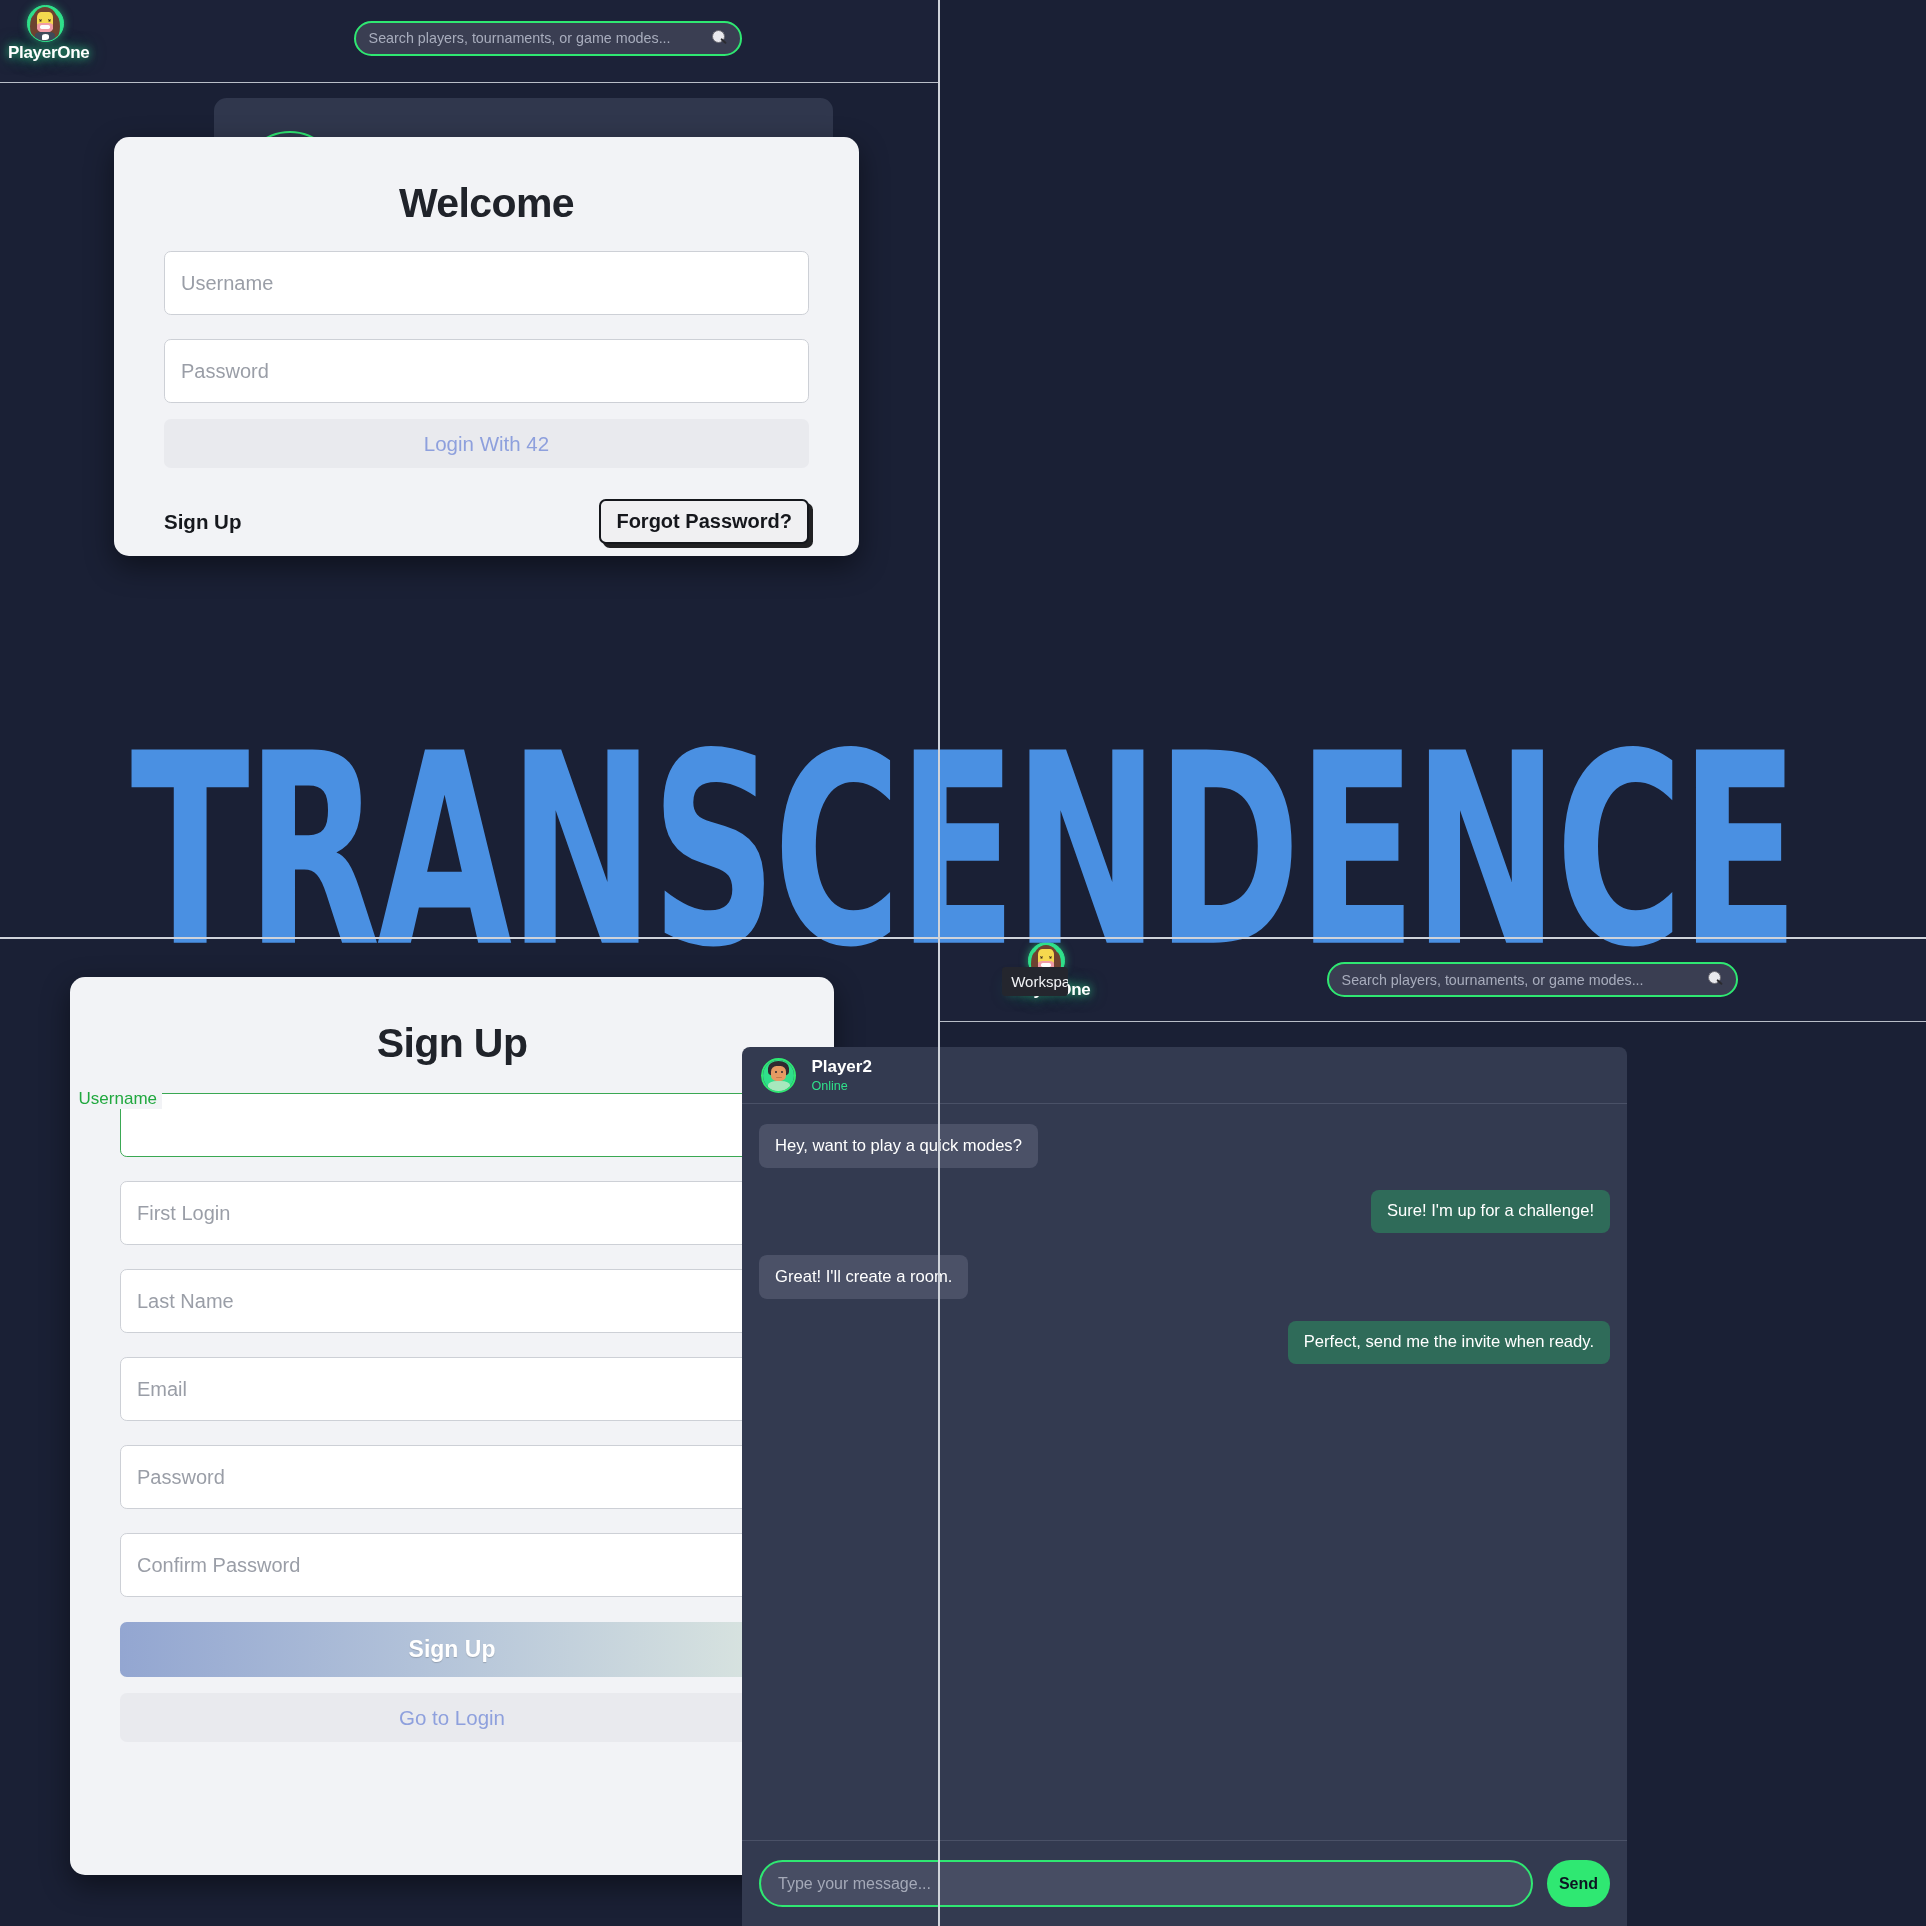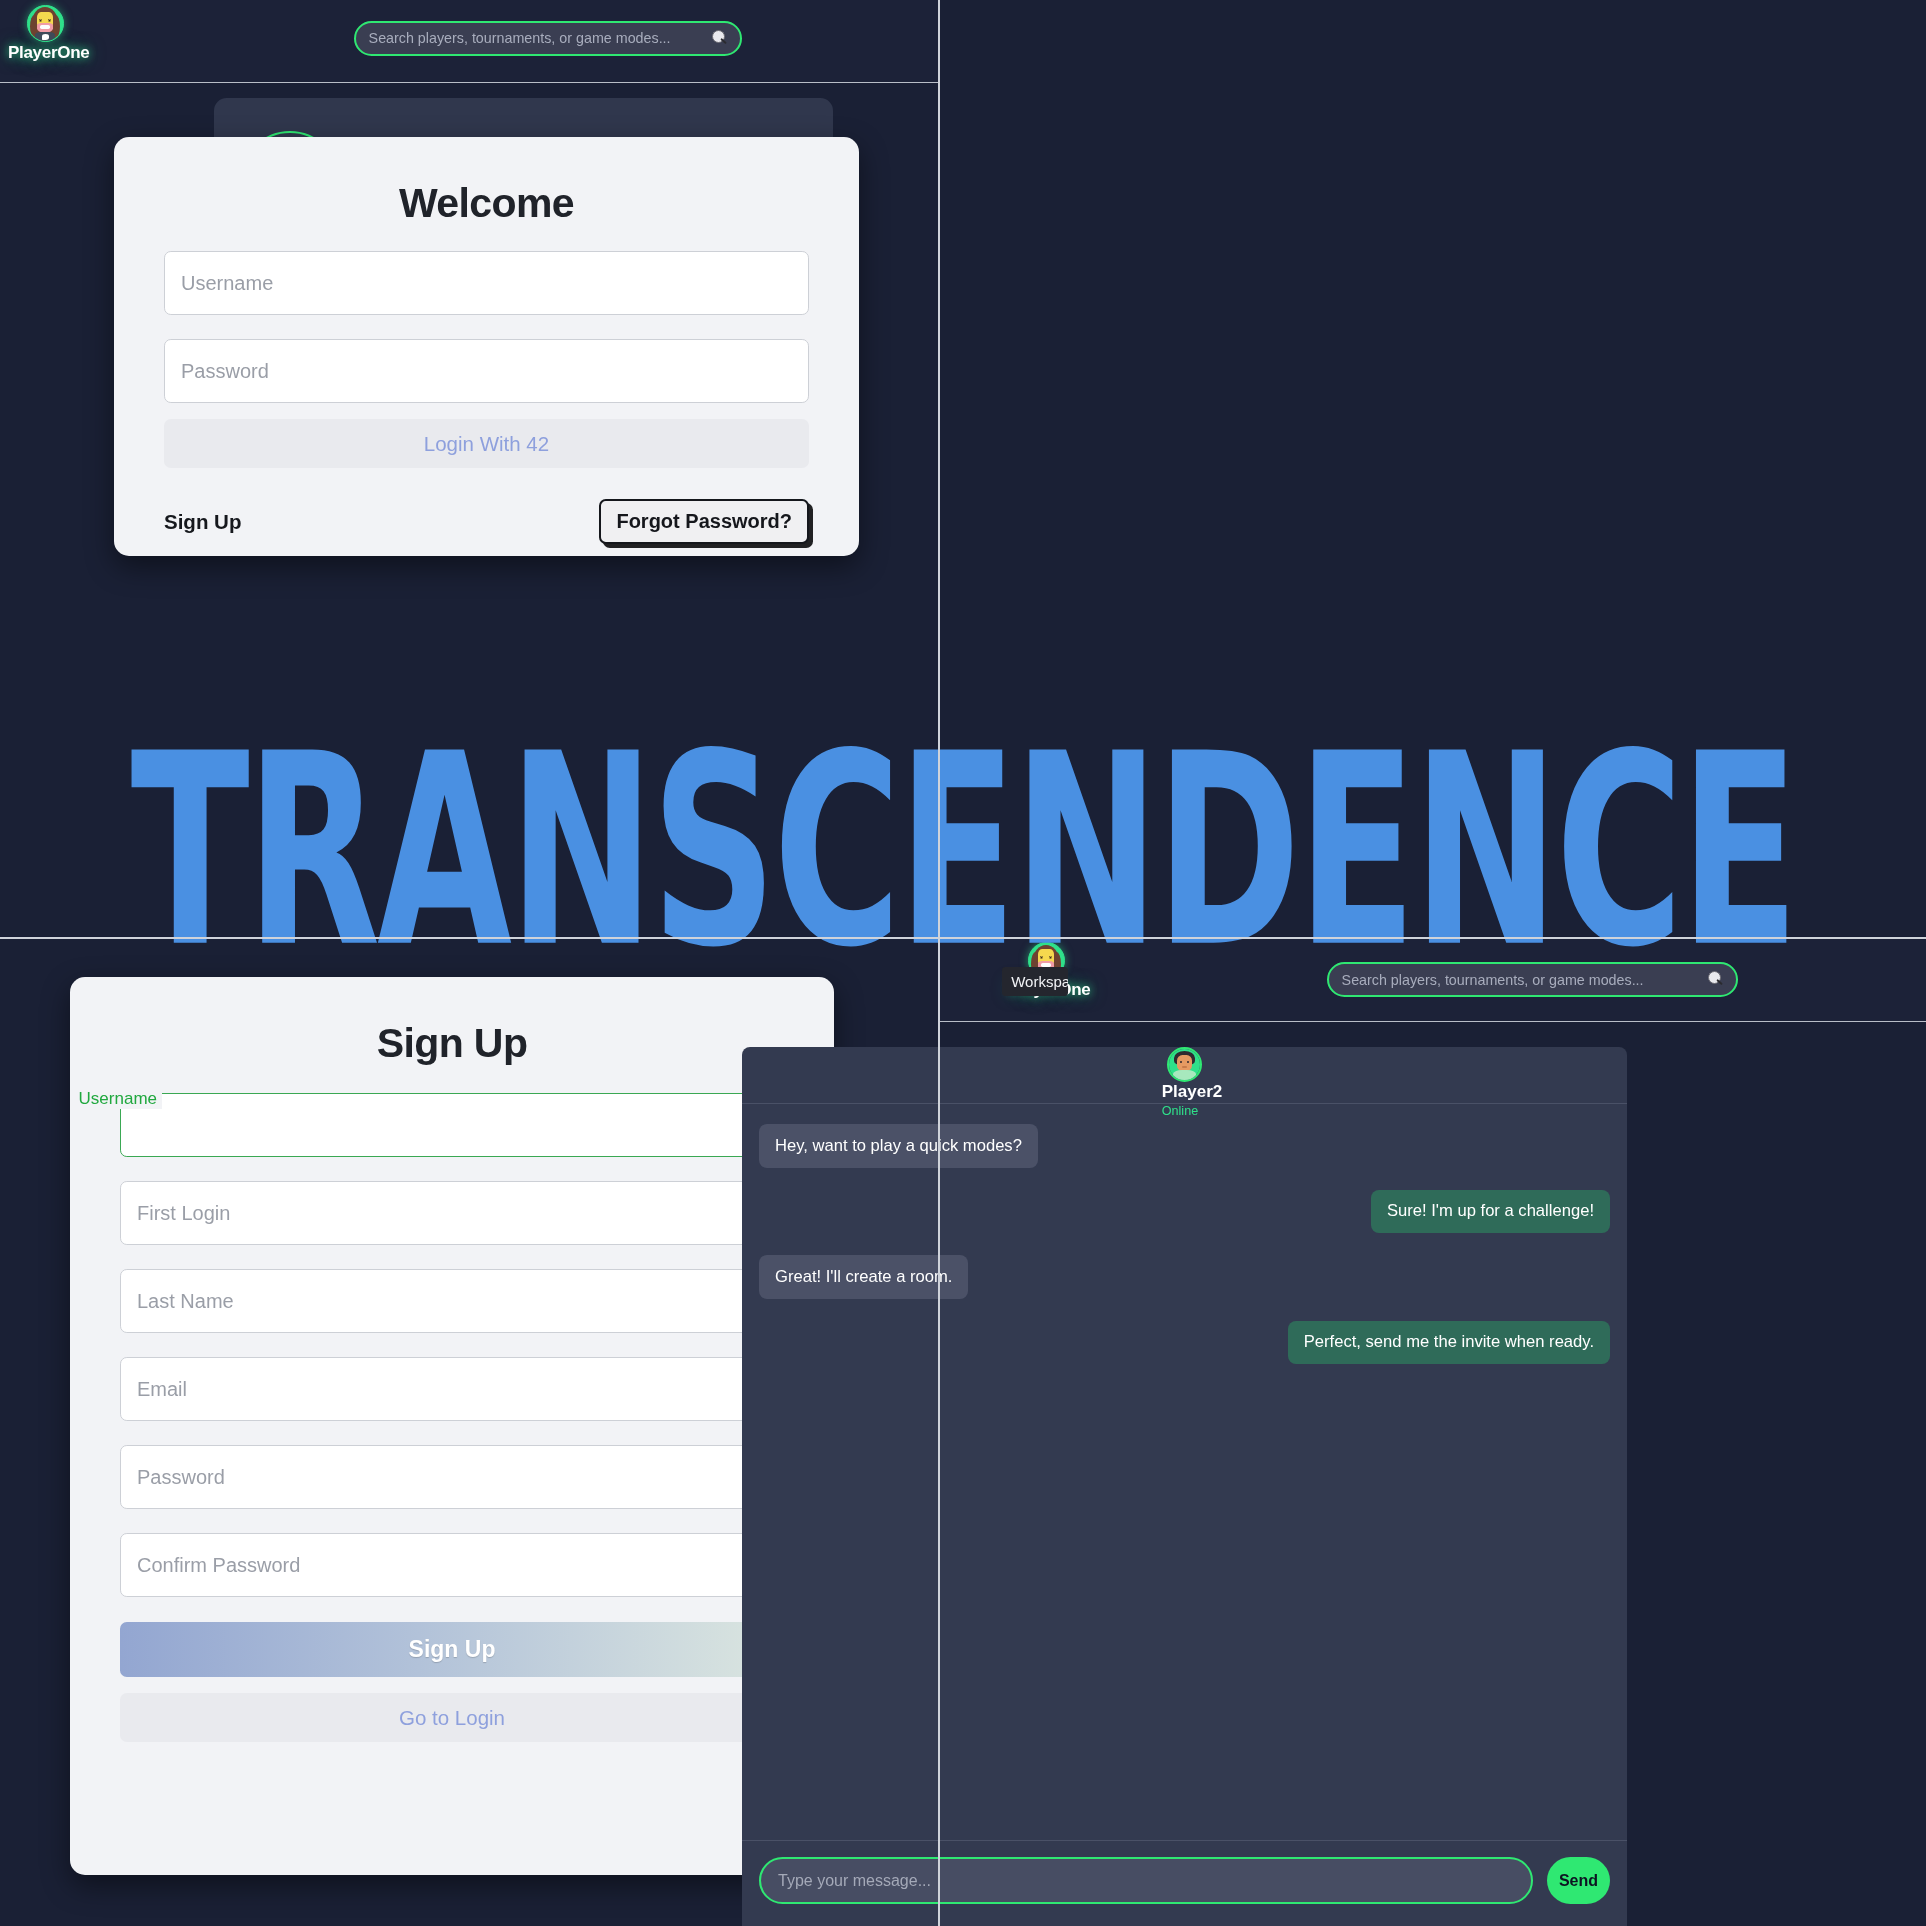--- a/index.html
+++ b/index.html
@@ -178,40 +178,39 @@
     padding:5.7px 9px; border-radius:3.4px; white-space:nowrap;
     overflow:hidden; width:66px;
   }
   .chat-panel {
     position:absolute; left:742px; top:1047px; width:885px; height:879px;
     background:#333a50; border-radius:8px 8px 0 0;
   }
   .chat-head {
     height:57px; display:flex; align-items:center; padding:0 19.4px;
     border-bottom:1.1px solid #4a5167;
-    flex-direction:column;
   }
   .chat-av { width:35px; height:35px; border-radius:50%; border:2.3px solid #2fe872;
              position:relative; overflow:hidden; flex:none; }
   .chat-who { margin-left:15px; }
   .chat-name { font-size:17px; font-weight:bold; color:#fff; }
   .chat-status { font-size:12.6px; color:#2fe08a; margin-top:2px; }
   .msgs { position:absolute; left:0; right:0; top:58px; bottom:86px; padding:19.4px 17px; }
   .row { display:flex; margin-bottom:22px; }
   .row.out { justify-content:flex-end; }
   .bubble {
     max-width:72%; padding:12.6px 16px; border-radius:8px;
     font-size:16.6px; color:#ffffff; line-height:1.1;
   }
   .bubble.in  { background:#4b5167; }
   .bubble.out { background:#2f6b59; }
   .composer {
     position:absolute; left:0; right:0; bottom:0; height:86px;
-    border-top:1.1px solid #4a5167; display:flex; 
-    padding:16px 17px; gap:13.7px;
+    border-top:1.1px solid #4a5167; display:flex; align-items:center;
+    padding:0 17px; gap:13.7px;
   }
   .msg-input {
     flex:1; height:47px; background:#474d63; border:2.3px solid #2fe872;
     border-radius:24px; display:flex; align-items:center; padding:0 17px;
     font-size:16px; color:#a4a9b8;
   }
   .send-btn {
     width:63px; height:47px; border-radius:24px; background:#2fe872;
     display:flex; align-items:center; justify-content:center;
     font-size:16px; font-weight:bold; color:#0d1422;

